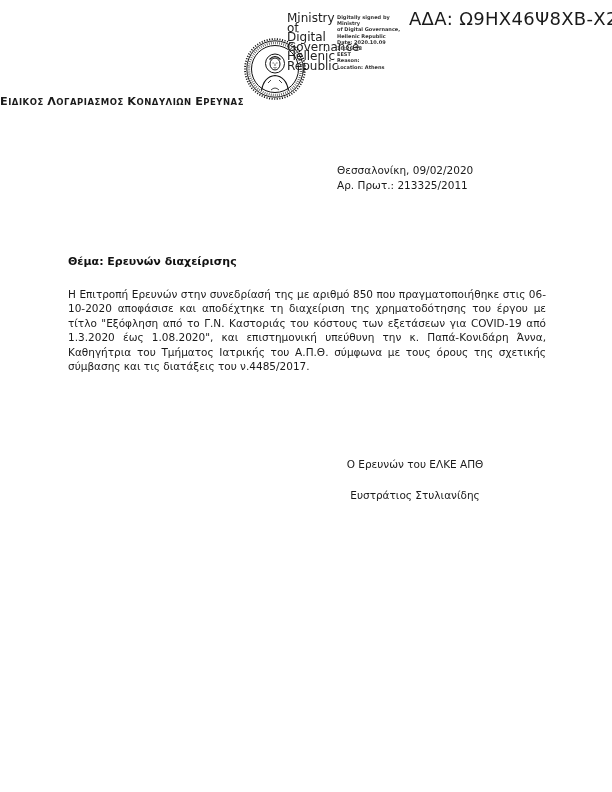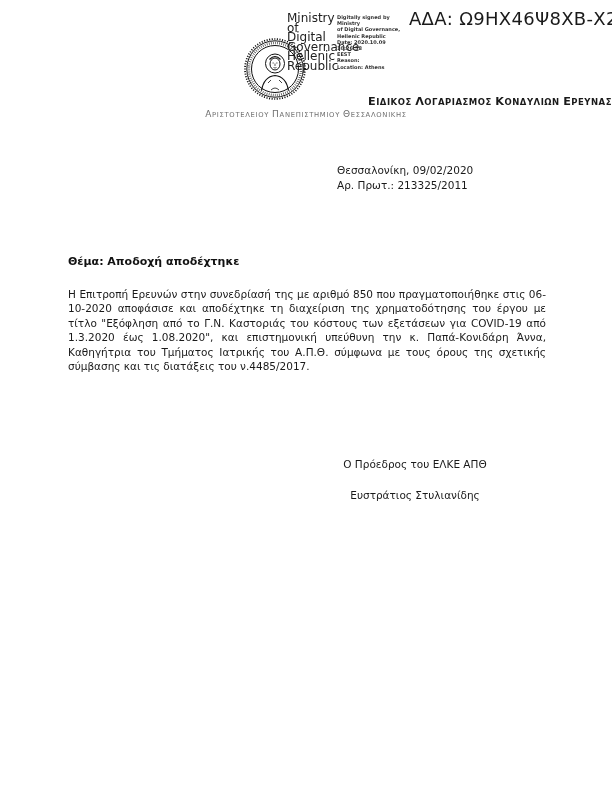--- a/index.html
+++ b/index.html
@@ -50,21 +50,21 @@
     top: 38px;
     left: 244px;
     width: 62px;
     height: 62px;
   }
   .org-name {
     position: absolute;
     top: 95px;
     left: 0;
     width: 612px;
-    text-align: right;
+    text-align: left;
     font-weight: bold;
     font-size: 8.5px;
     letter-spacing: 0.5px;
     color: #1a1a1a;
     white-space: nowrap;
   }
   .org-sub {
     position: absolute;
     top: 109px;
     left: 0;
@@ -151,30 +151,29 @@
       <circle cx="31" cy="25.5" r="9.5" fill="none" stroke="#111" stroke-width="1"></circle>
       <path d="M25.5,21.5 Q31,15.5 36.5,21.5" fill="none" stroke="#111" stroke-width="1.2"></path>
       <ellipse cx="31" cy="26" rx="5" ry="6" fill="none" stroke="#111" stroke-width="1"></ellipse>
       <path d="M28.5,25 L29.8,25 M32.2,25 L33.5,25 M31,25.5 L31,28 M29.5,29.5 Q31,30.5 32.5,29.5" fill="none" stroke="#111" stroke-width="0.7"></path>
       <path d="M17.5,52.5 Q20,38.5 31,37.5 Q42,38.5 44.5,52.5" fill="none" stroke="#111" stroke-width="1.2"></path>
       <path d="M24,45 L27,42 M38,45 L35,42 M27,52 Q31,48 35,52" fill="none" stroke="#111" stroke-width="0.8"></path>
     </svg>
   </div>
 
   <div class="org-name"><span class="cap">Ε</span>ΙΔΙΚΟΣ <span class="cap">Λ</span>ΟΓΑΡΙΑΣΜΟΣ <span class="cap">Κ</span>ΟΝΔΥΛΙΩΝ <span class="cap">Ε</span>ΡΕΥΝΑΣ</div>
-  <div class="org-sub"><span class="cap">Α</span>ΡΙΣΤΟΤΕΛΕΙΟΥ <span class="cap">Π</span>ΑΝΕΠΙΣΤΗΜΙΟΥ <span class="cap">Θ</span>ΕΣΣΑΛΟΝΙΚΗΣ</div>
 
   <div class="meta">
     <div>Θεσσαλονίκη, 09/02/2020</div>
     <div>Αρ. Πρωτ.: 213325/2011</div>
   </div>
 
-  <div class="subject">Θέμα: Αποδοχή αποδέχτηκε</div>
+  <div class="subject">Θέμα: Ερευνών διαχείρισης</div>
 
   <div class="body-par">Η Επιτροπή Ερευνών στην συνεδρίασή της με αριθμό 850 που πραγματοποιήθηκε στις 06-10-2020 αποφάσισε και αποδέχτηκε τη διαχείριση της χρηματοδότησης του έργου με τίτλο "Εξόφληση από το Γ.Ν. Καστοριάς του κόστους των εξετάσεων για COVID-19 από 1.3.2020 έως 1.08.2020", και επιστημονική υπεύθυνη την κ. Παπά-Κονιδάρη Άννα, Καθηγήτρια του Τμήματος Ιατρικής του Α.Π.Θ. σύμφωνα με τους όρους της σχετικής σύμβασης και τις διατάξεις του ν.4485/2017.</div>
 
-  <div class="sig-title">Ο Πρόεδρος του ΕΛΚΕ ΑΠΘ</div>
+  <div class="sig-title">Ο Ερευνών του ΕΛΚΕ ΑΠΘ</div>
 
   <div class="sig-block">
     <div>Ευστράτιος Στυλιανίδης</div>
   </div>
 
 </div>
 
 </body></html>

